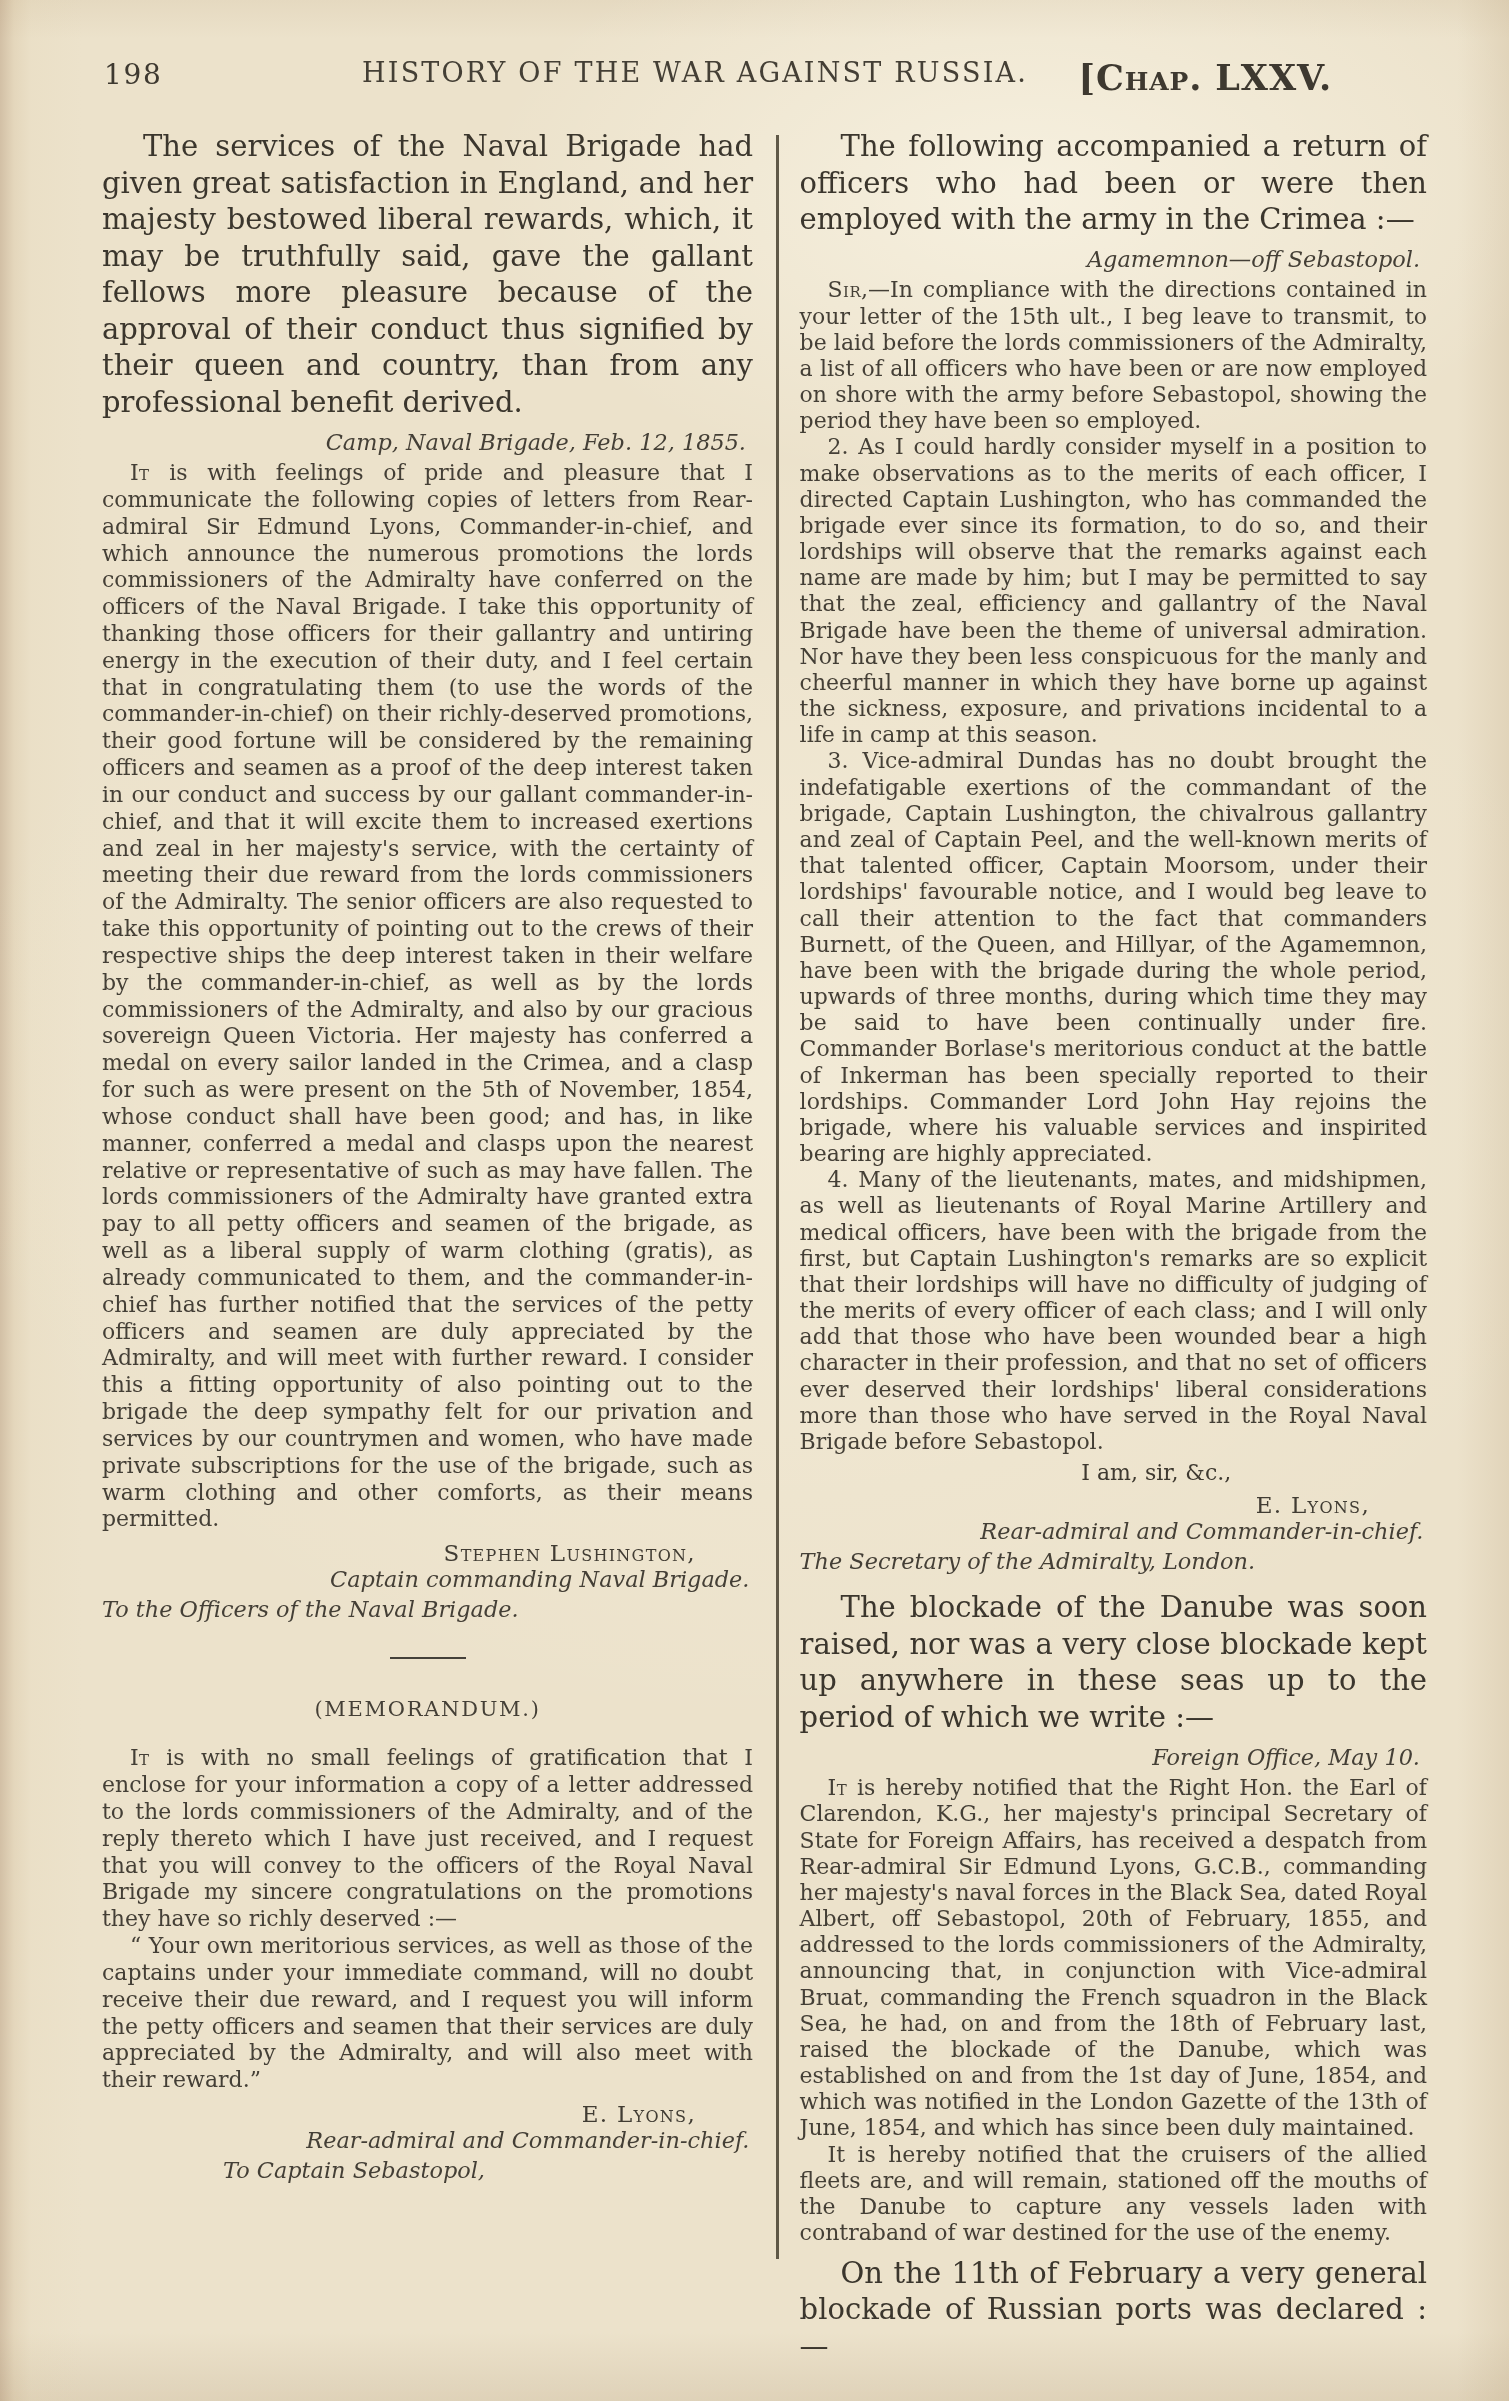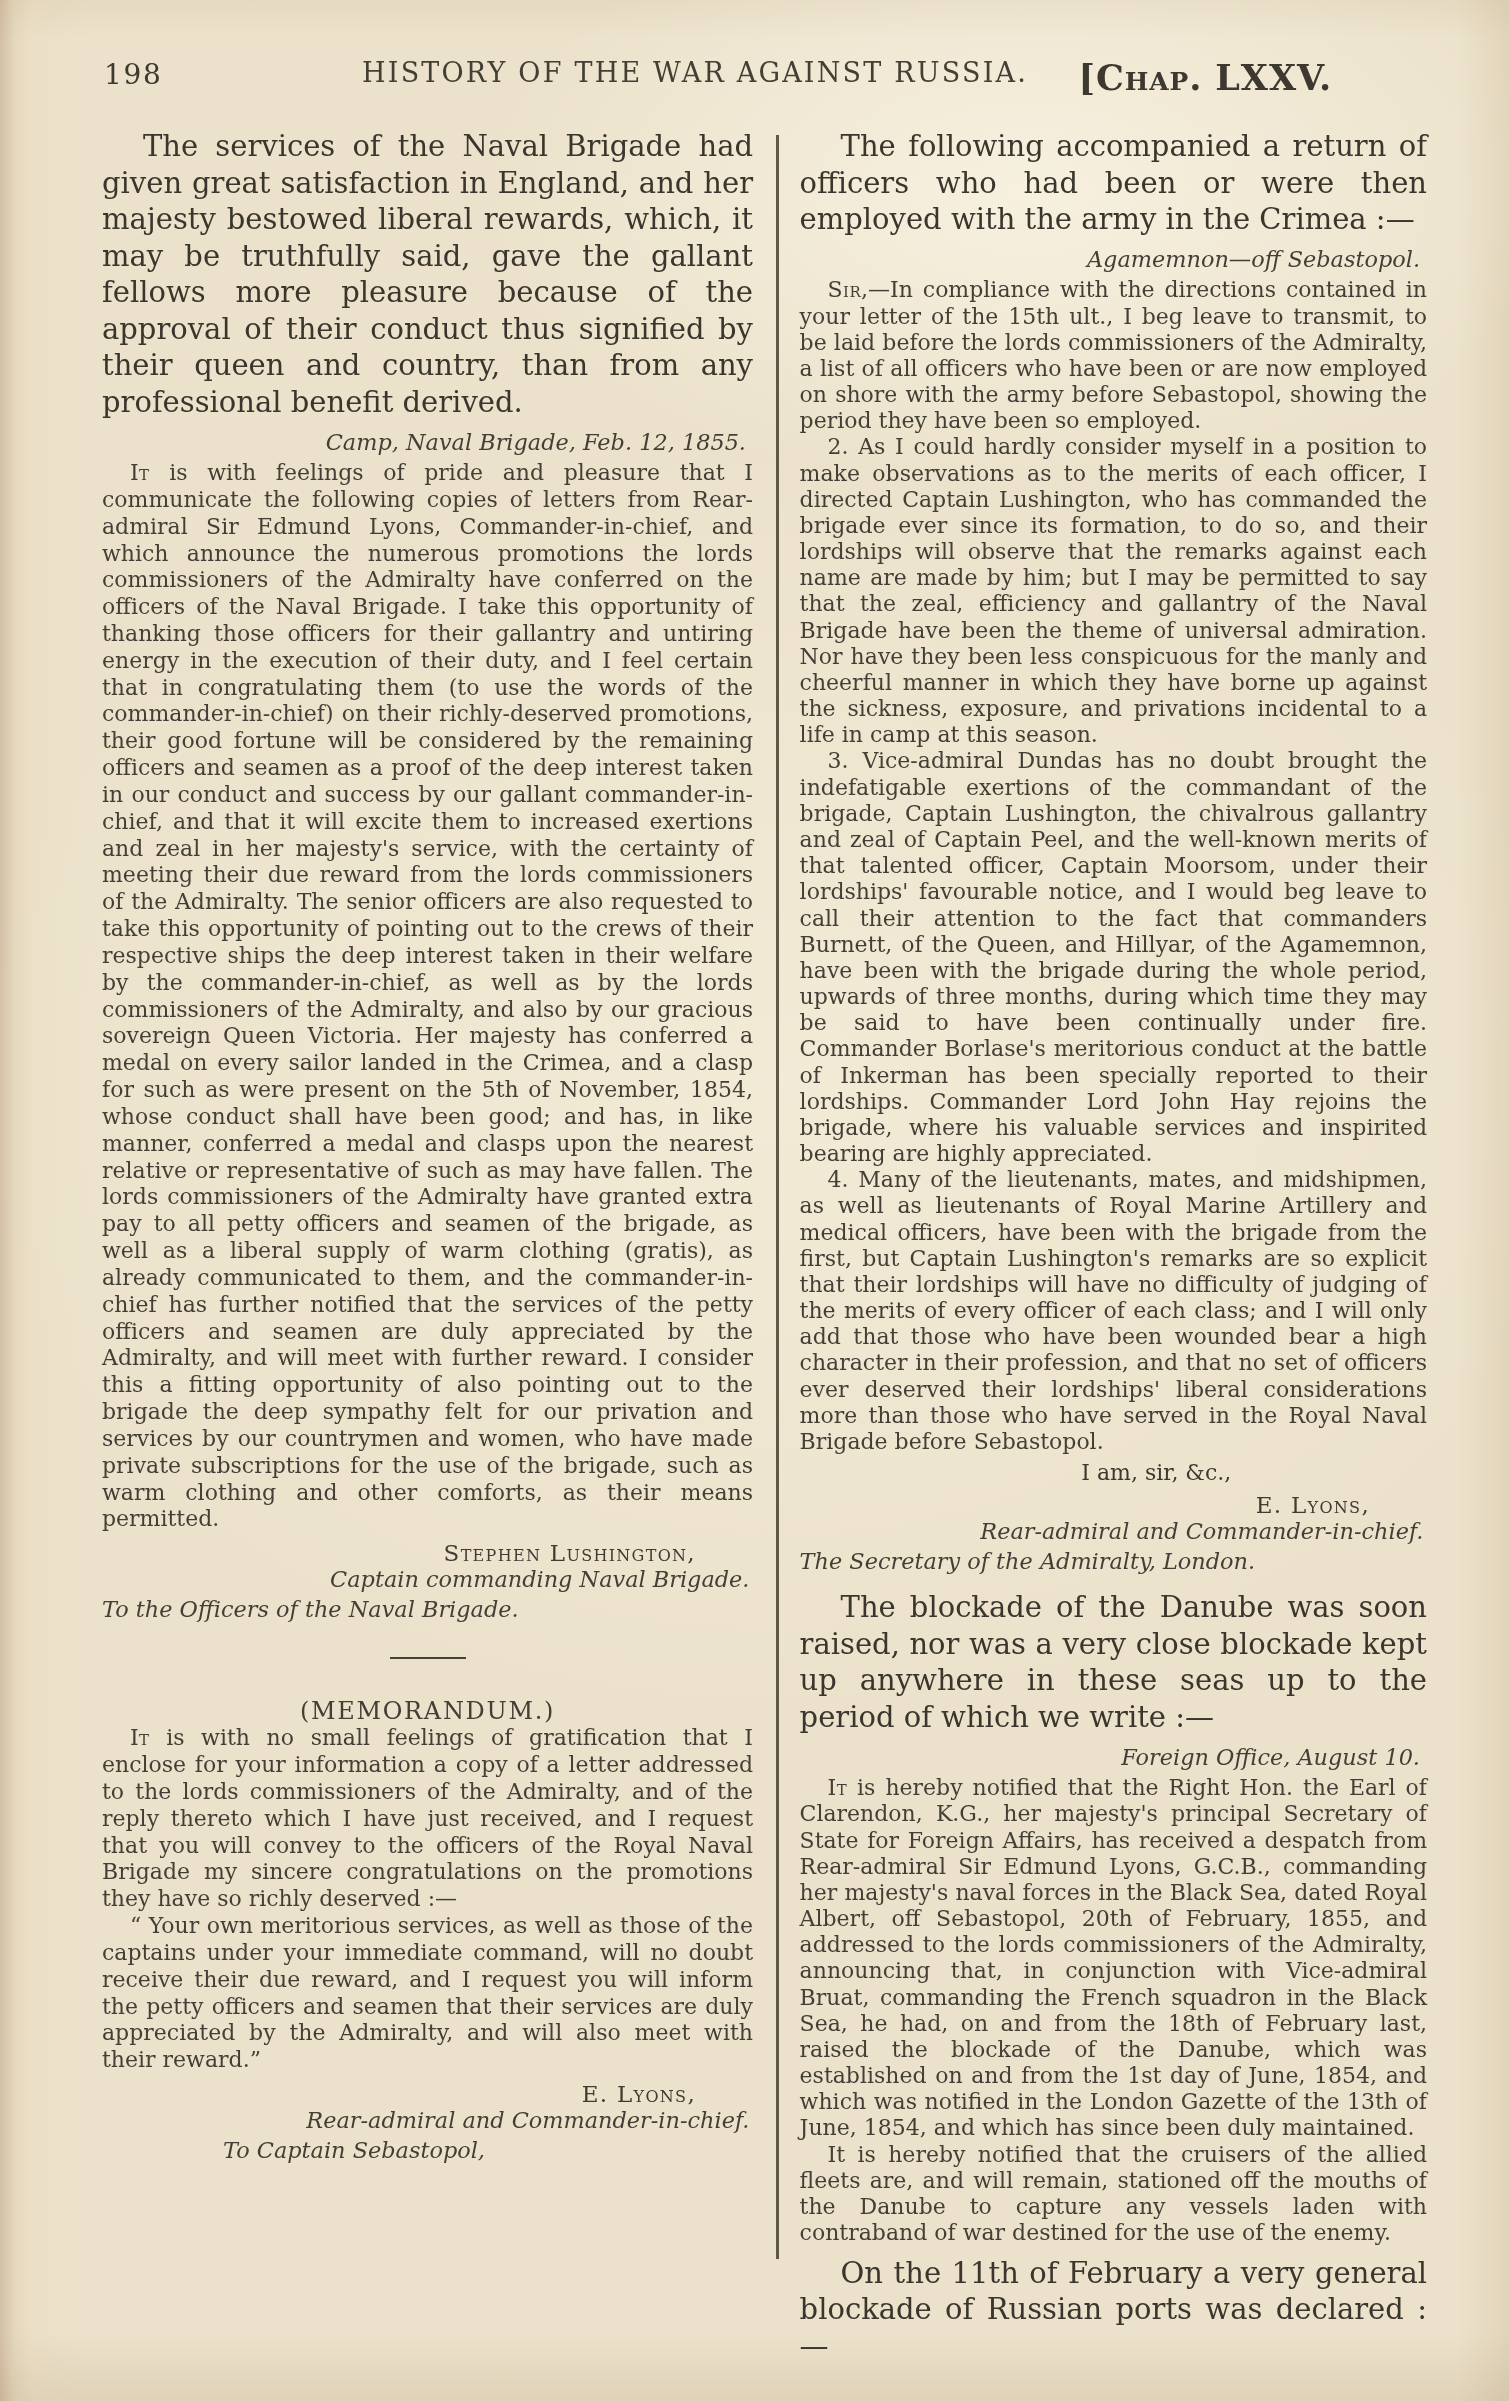--- a/index.html
+++ b/index.html
@@ -46,21 +46,21 @@
             margin-top:8.6px;margin-bottom:5.2px;color:#443f36;}
   .sig-name{font-size:23px;font-variant:small-caps;letter-spacing:1.3px;text-align:right;
             padding-right:57px;margin-top:7px;color:#413c33;}
   .sig-role{font-size:22.4px;font-style:italic;text-align:right;padding-right:3.5px;color:#443f36;}
   .addressee{font-size:22.4px;font-style:italic;margin-top:3.5px;color:#443f36;}
   .addr-indent{padding-left:121px;}
   .addr-hang{padding-left:7px;margin-top:0;}
   .valediction{font-size:22px;text-align:center;padding-left:86px;margin-top:5.2px;}
   
   .memo-rule{width:76px;height:2.6px;background:#45413a;margin:35px auto 38px auto;}
-  .memo-heading{text-align:center;font-size:24px;letter-spacing:1.7px;color:#443f36;}
+  .memo-heading{text-align:center;font-size:21px;letter-spacing:1.7px;margin-bottom:24px;color:#443f36;}
   .gap-top{margin-top:15.5px;}
   .gap-top-sm{margin-top:8.6px;}
 </style>
 </head>
 <body>
 
 <div class="page">
 
   <div class="header">
     <div class="page-number">198</div>
@@ -99,21 +99,21 @@
       <p class="p-small indent">2. As I could hardly consider myself in a position to make observations as to the merits of each officer, I directed Captain Lushington, who has commanded the brigade ever since its formation, to do so, and their lordships will observe that the remarks against each name are made by him; but I may be permitted to say that the zeal, efficiency and gallantry of the Naval Brigade have been the theme of universal admiration. Nor have they been less conspicuous for the manly and cheerful manner in which they have borne up against the sickness, exposure, and privations incidental to a life in camp at this season.</p>
       <p class="p-small indent">3. Vice-admiral Dundas has no doubt brought the indefatigable exertions of the commandant of the brigade, Captain Lushington, the chivalrous gallantry and zeal of Captain Peel, and the well-known merits of that talented officer, Captain Moorsom, under their lordships' favourable notice, and I would beg leave to call their attention to the fact that commanders Burnett, of the Queen, and Hillyar, of the Agamemnon, have been with the brigade during the whole period, upwards of three months, during which time they may be said to have been continually under fire. Commander Borlase's meritorious conduct at the battle of Inkerman has been specially reported to their lordships. Commander Lord John Hay rejoins the brigade, where his valuable services and inspirited bearing are highly appreciated.</p>
       <p class="p-small indent">4. Many of the lieutenants, mates, and midshipmen, as well as lieutenants of Royal Marine Artillery and medical officers, have been with the brigade from the first, but Captain Lushington's remarks are so explicit that their lordships will have no difficulty of judging of the merits of every officer of each class; and I will only add that those who have been wounded bear a high character in their profession, and that no set of officers ever deserved their lordships' liberal considerations more than those who have served in the Royal Naval Brigade before Sebastopol.</p>
       <p class="valediction">I am, sir, &amp;c.,</p>
       <p class="sig-name">E. Lyons,</p>
       <p class="sig-role">Rear-admiral and Commander-in-chief.</p>
       <p class="addressee">The Secretary of the Admiralty, London.</p>
 
       <p class="p-body indent gap-top">The blockade of the Danube was soon raised, nor was a very close blockade kept up anywhere in these seas up to the period of which we write :—</p>
 
-      <p class="dateline">Foreign Office, August 10.</p>
+      <p class="dateline">Foreign Office, May 10.</p>
       <p class="p-small indent"><span class="lead">It</span><span> is hereby notified that the Right Hon. the Earl of Clarendon, K.G., her majesty's principal Secretary of State for Foreign Affairs, has received a despatch from Rear-admiral Sir Edmund Lyons, G.C.B., commanding her majesty's naval forces in the Black Sea, dated Royal Albert, off Sebastopol, 20th of February, 1855, and addressed to the lords commissioners of the Admiralty, announcing that, in conjunction with Vice-admiral Bruat, commanding the French squadron in the Black Sea, he had, on and from the 18th of February last, raised the blockade of the Danube, which was established on and from the 1st day of June, 1854, and which was notified in the London Gazette of the 13th of June, 1854, and which has since been duly maintained.</span></p>
       <p class="p-small indent">It is hereby notified that the cruisers of the allied fleets are, and will remain, stationed off the mouths of the Danube to capture any vessels laden with contraband of war destined for the use of the enemy.</p>
 
       <p class="p-body indent gap-top-sm">On the 11th of February a very general blockade of Russian ports was declared :—</p>
     </div>
 
   </div>
 </div>
 
 

